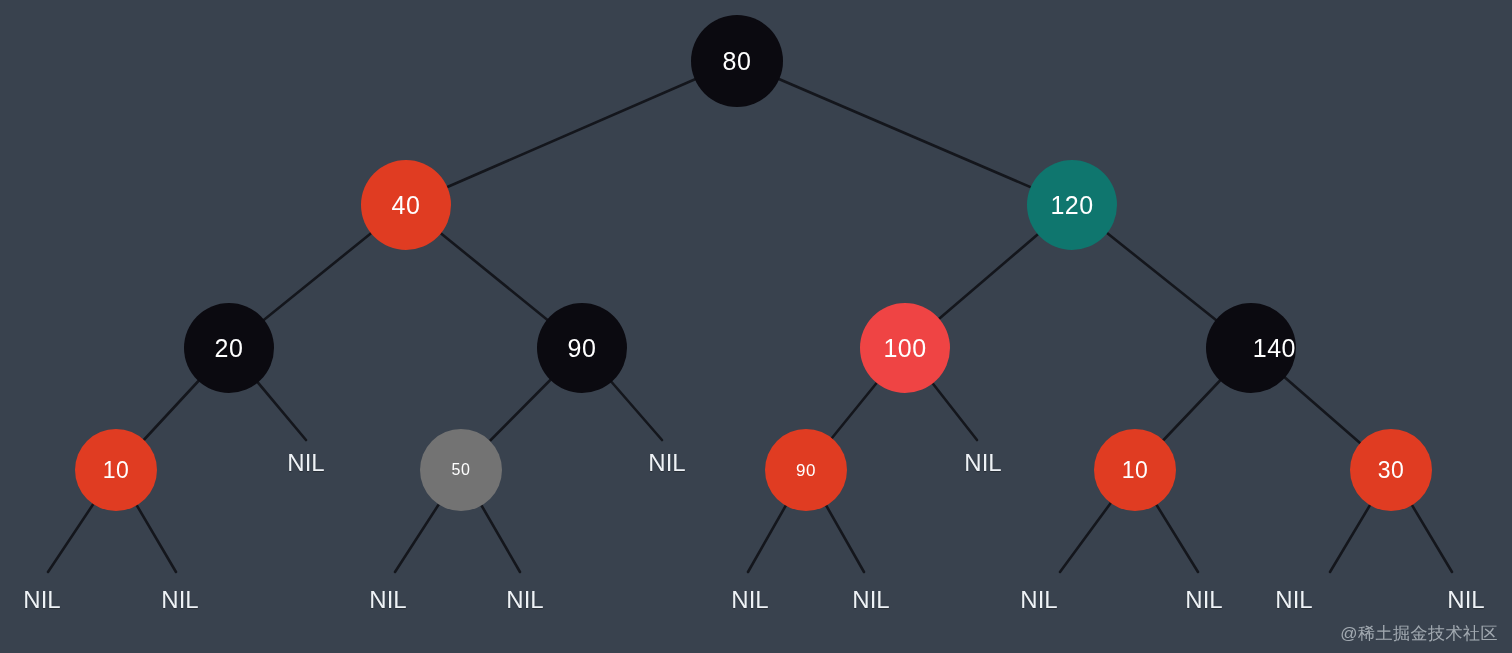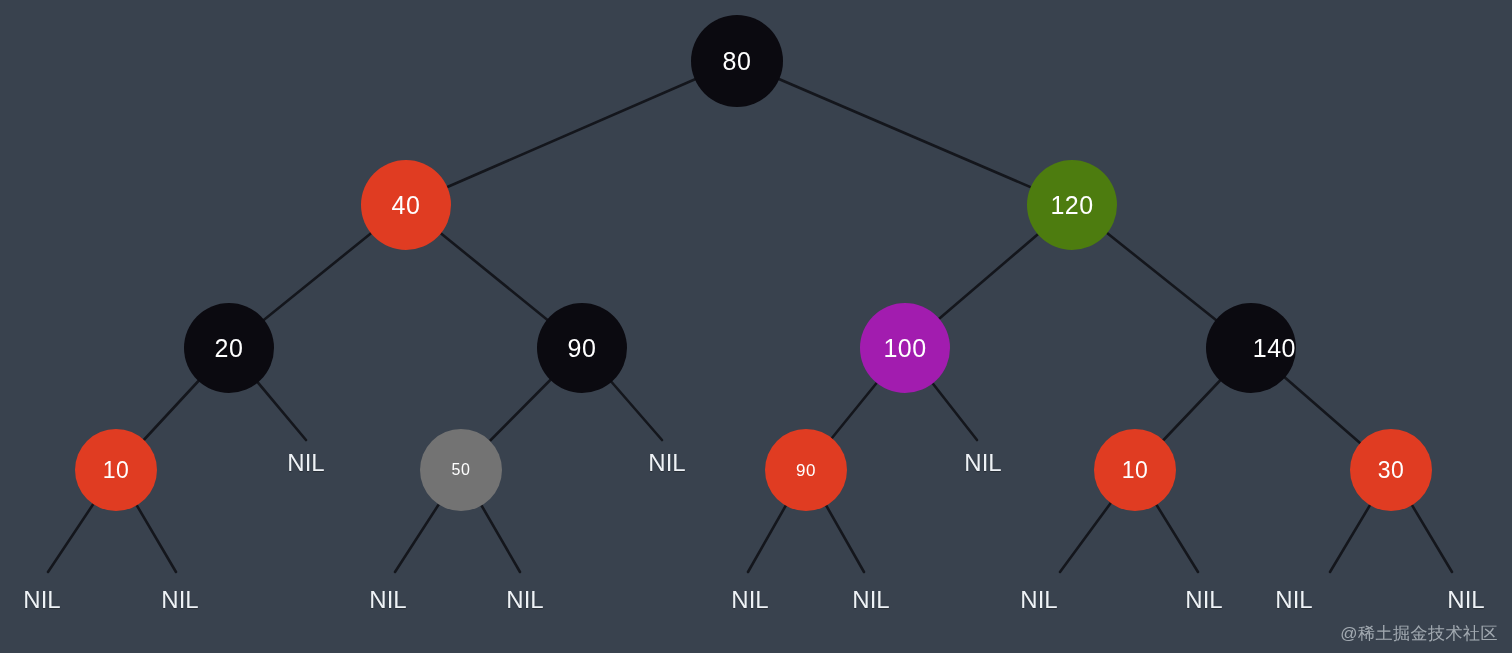--- a/index.html
+++ b/index.html
@@ -90,30 +90,30 @@
       <line x1="1391" y1="470" x2="1330" y2="572" stroke="#14161c" stroke-width="2.6" stroke-linecap="round"></line>
       <line x1="1391" y1="470" x2="1452" y2="572" stroke="#14161c" stroke-width="2.6" stroke-linecap="round"></line>
     </svg>
   <div id="nodes-layer">
       <div class="node black" style="left: 691px; top: 15px; width: 92px; height: 92px; font-size: 25px; background: rgb(11, 10, 16);">
         <span>80</span>
       </div>
       <div class="node red" style="left: 361px; top: 160px; width: 90px; height: 90px; font-size: 25px; background: rgb(224, 60, 34);">
         <span>40</span>
       </div>
-      <div class="node red" style="left: 1027px; top: 160px; width: 90px; height: 90px; font-size: 25px; background: #4d7c0f;">
+      <div class="node red" style="left: 1027px; top: 160px; width: 90px; height: 90px; font-size: 25px; background: #0f766e;">
         <span>120</span>
       </div>
       <div class="node black" style="left: 184px; top: 303px; width: 90px; height: 90px; font-size: 25px; background: rgb(11, 10, 16);">
         <span>20</span>
       </div>
       <div class="node black" style="left: 537px; top: 303px; width: 90px; height: 90px; font-size: 25px; background: rgb(11, 10, 16);">
         <span>90</span>
       </div>
-      <div class="node black" style="left: 860px; top: 303px; width: 90px; height: 90px; font-size: 25px; background: #a21caf;">
+      <div class="node black" style="left: 860px; top: 303px; width: 90px; height: 90px; font-size: 25px; background: #ef4444;">
         <span>100</span>
       </div>
       <div class="node black" style="left: 1206px; top: 303px; width: 90px; height: 90px; font-size: 25px; background: rgb(11, 10, 16); justify-content: flex-end;">
         <span>140</span>
       </div>
       <div class="node red" style="left: 75px; top: 429px; width: 82px; height: 82px; font-size: 23px; background: rgb(224, 60, 34);">
         <span>10</span>
       </div>
       <div class="node red" style="left: 420px; top: 429px; width: 82px; height: 82px; font-size: 16px; background: #737373;">
         <span>50</span>

